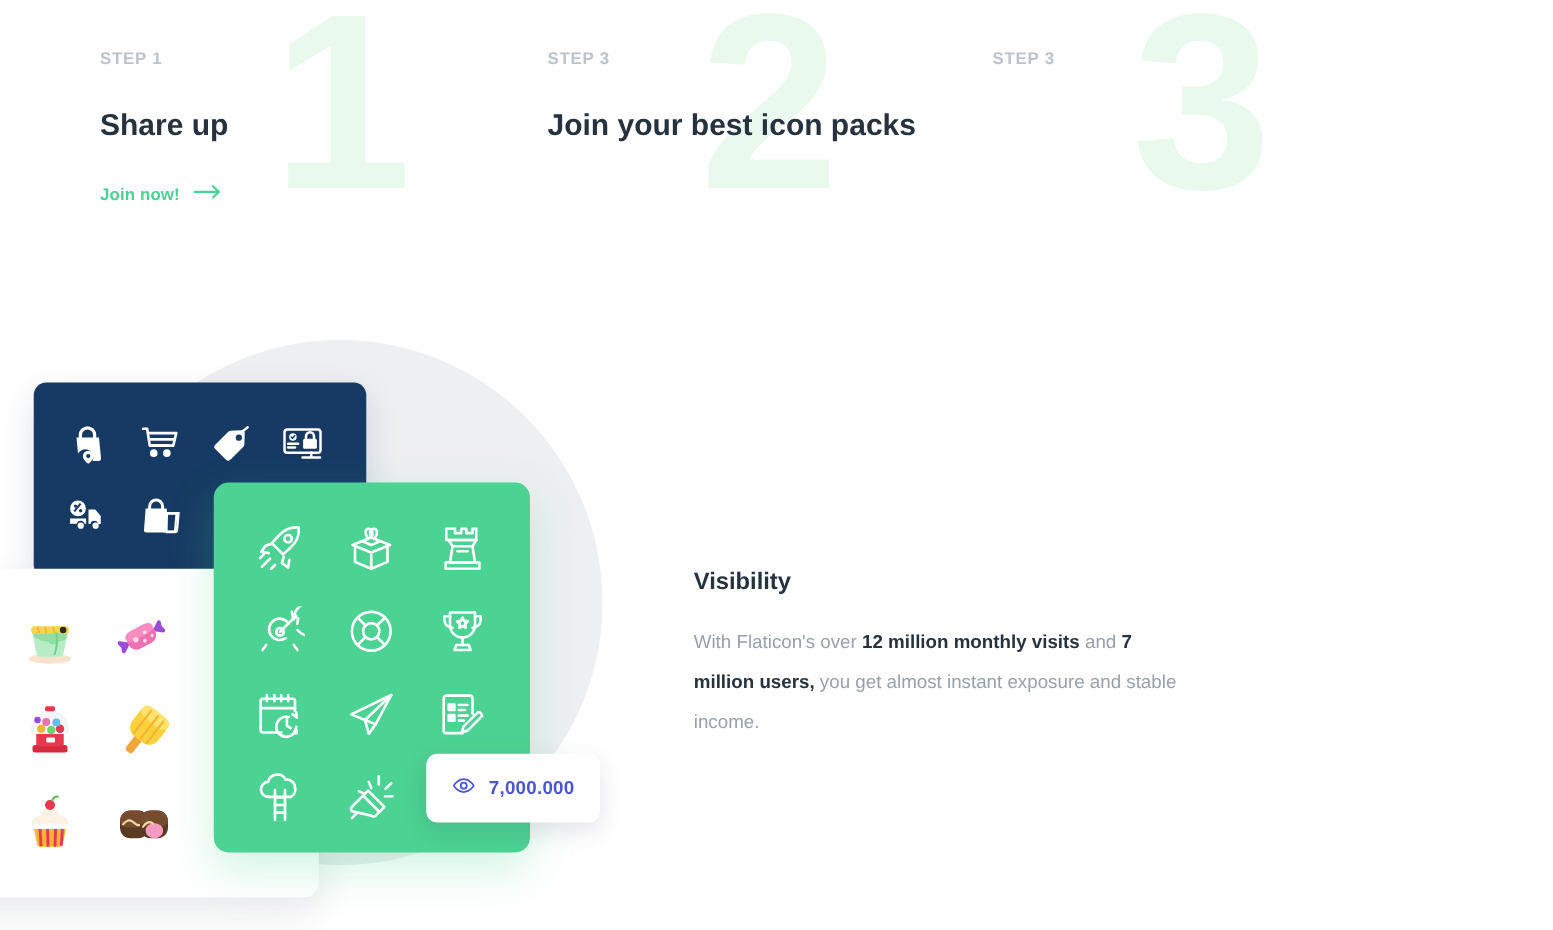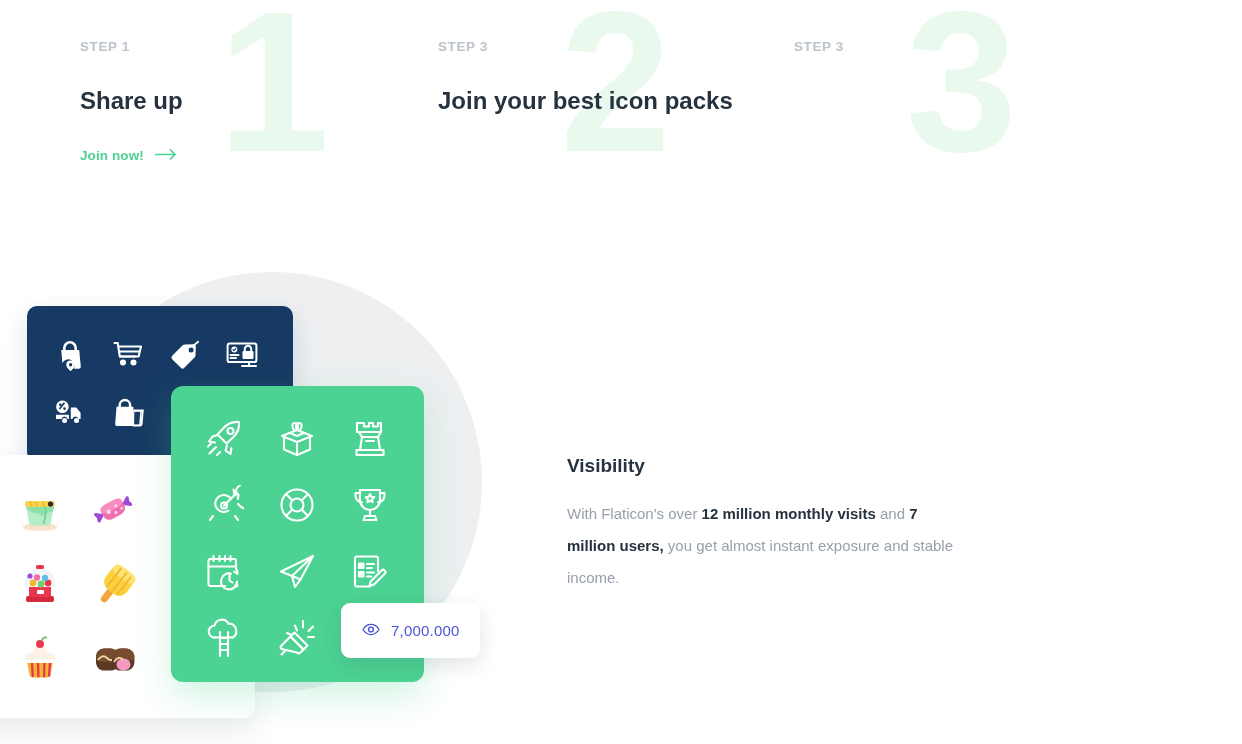--- a/index.html
+++ b/index.html
@@ -188,32 +188,31 @@
     border-radius: 9px;
     z-index: 6;
     display: flex;
     align-items: center;
     gap: 11px;
     padding-left: 21px;
     box-shadow: 0 7px 20px rgba(40,50,80,0.13);
   }
   #views-badge .badge-value {
     font-size: 15px;
-    font-weight: normal;
+    font-weight: bold;
     color: #4a55d6;
     letter-spacing: 0.2px;
   }
 
   
   #visibility-block {
     position: absolute;
     left: 555px;
     top: 455px;
     width: 400px;
-    margin-left: 12px;
   }
   #visibility-title {
     font-size: 19px;
     font-weight: bold;
     color: #27323f;
     margin-bottom: 21px;
   }
   #visibility-body {
     font-size: 15px;
     line-height: 32px;

